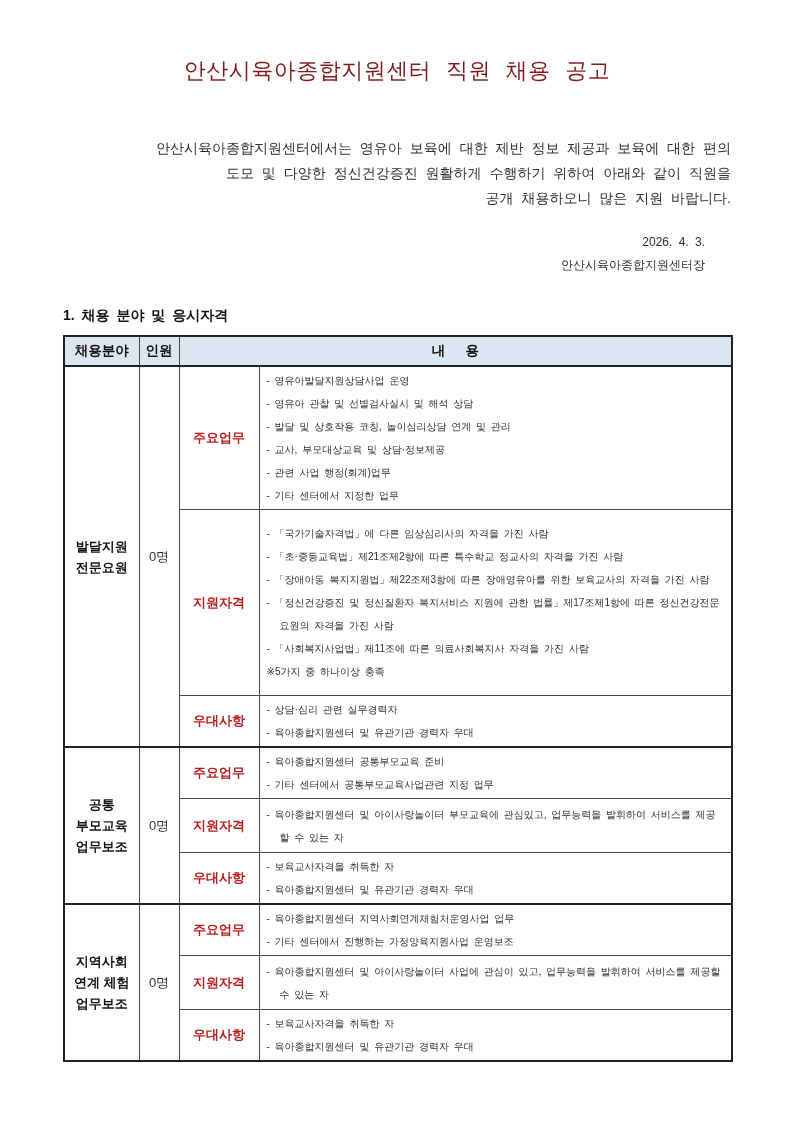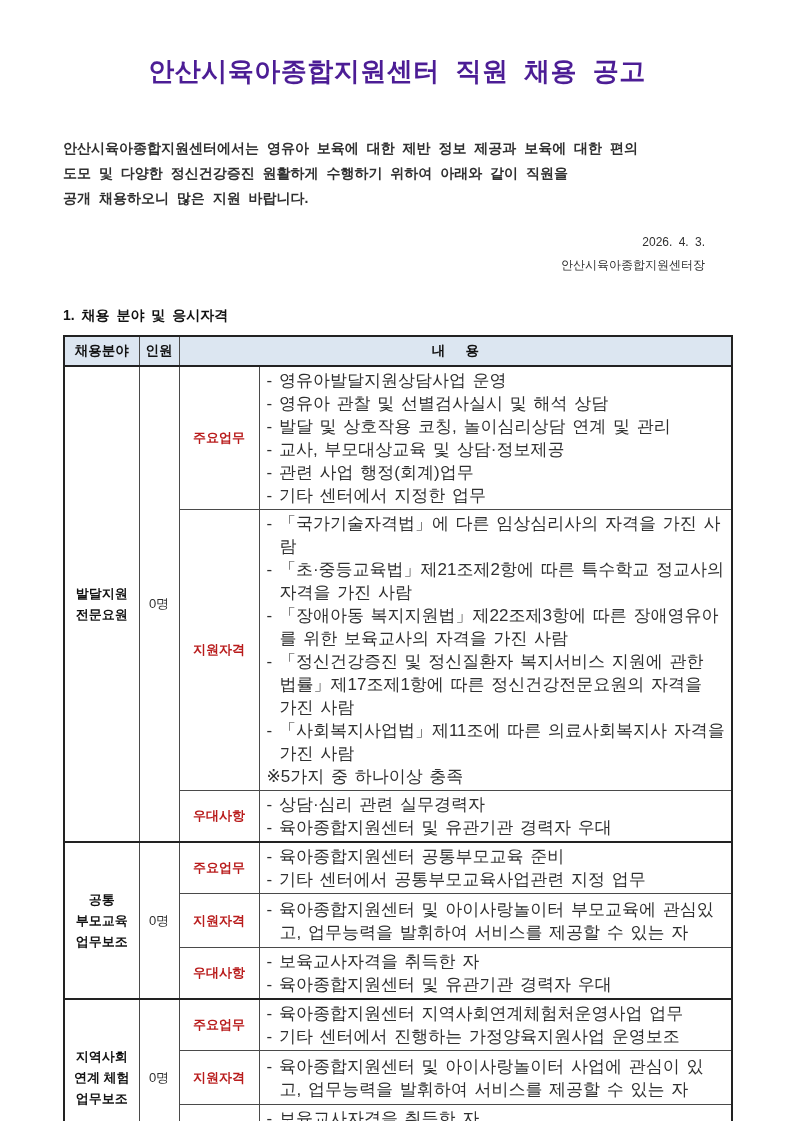--- a/index.html
+++ b/index.html
@@ -7,25 +7,25 @@
   body {
     width: 793px; height: 1121px;
     font-family: "Liberation Sans", "DejaVu Sans", sans-serif;
     color: #333333;
     overflow: hidden;
   }
   .page { width: 793px; height: 1121px; padding: 56px 62px 0 63px; }
 
   .doc-title {
     text-align: center;
-    font-size: 26px; font-weight: bold; color: #4c1d95;
+    font-size: 22px; font-weight: normal; color: #7f1d1d;
     letter-spacing: 0.5px; word-spacing: 8px;
     line-height: 30px;
   }
-  .intro { margin-top: 50px; text-align: left; font-size: 14px; line-height: 25px; word-spacing: 4px; color: #2f2f2f; font-weight: bold; }
+  .intro { margin-top: 50px; text-align: right; font-size: 14px; line-height: 25px; word-spacing: 4px; color: #2f2f2f; }
   .date-block { margin-top: 20px; text-align: right; padding-right: 26px; font-size: 12px; color: #2f2f2f; word-spacing: 3px; }
   .date-line { line-height: 22px; }
   .signer-line { line-height: 25px; }
 
   .section-heading { margin-top: 26px; font-size: 14px; font-weight: bold; color: #111111; word-spacing: 3px; line-height: 22px; }
 
   table.recruit {
     margin-top: 9px;
     width: 668px;
     border-collapse: collapse;
@@ -46,21 +46,21 @@
   tr.group-first td { border-top: 2px solid #222222; }
 
   td.field-cell {
     text-align: center; font-weight: bold; font-size: 13px; color: #111111;
     white-space: pre-line; line-height: 21px;
   }
   td.count-cell { text-align: center; font-size: 13px; color: #2f2f2f; }
   td.label-cell { text-align: center; font-weight: bold; font-size: 13px; color: #b91c1c; }
   td.content-cell {
     padding: 2px 6px 2px 7px;
-    font-size: 17px; line-height: 23px; word-spacing: 2px; color: #2f2f2f;
+    font-size: 10px; line-height: 23px; word-spacing: 2px; color: #2f2f2f;
     text-align: left;
   }
   .li { padding-left: 13px; text-indent: -13px; }
 
   
   tr.h-header { height: 30px; }
   tr.h-g1r1 { height: 142px; }
   tr.h-g1r2 { height: 186px; }
   tr.h-std  { height: 50px; }
   tr.h-wrap { height: 54px; }

